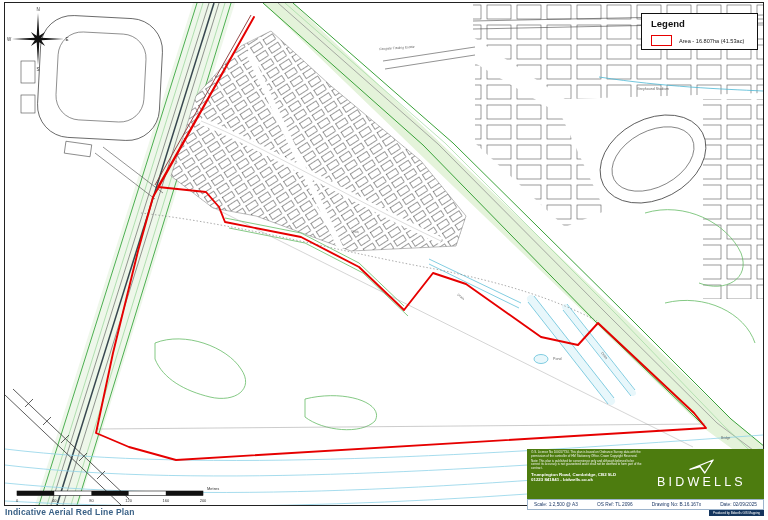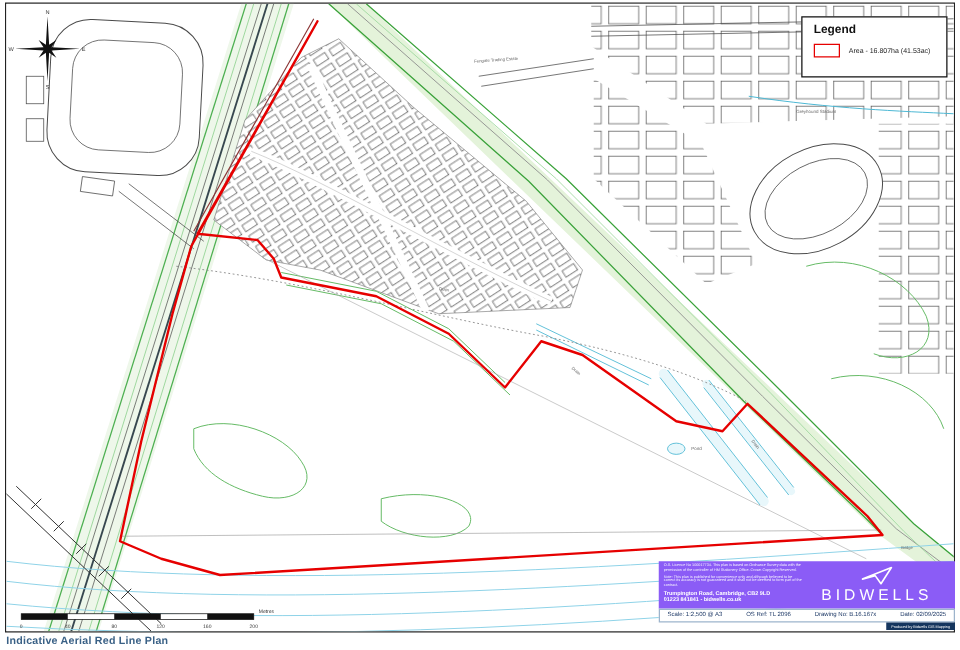--- a/index.html
+++ b/index.html
@@ -7,30 +7,30 @@
   #stage { position:relative; width:768px; height:520px; background:#fff; overflow:hidden; }
 
   #map-frame { position:absolute; left:4px; top:2px; width:760px; height:504px;
                border:1px solid #222; background:#fff; }
   #map-svg { position:absolute; left:0; top:0; }
 
   #page-title { position:absolute; left:5px; top:507px; font-size:8.5px; font-weight:bold;
                 color:#3a6186; letter-spacing:.2px;text-align:center; }
 
   
-  #legend { position:absolute; left:641px; top:13px; width:117px; height:49px;
+  #legend { position:absolute; left:641px; top:13px; width:117px; height:37px;
             background:#fff; border:1.3px solid #111; padding:4px 1px 0 9px; }
   #legend .legend-title { font-size:9.5px; font-weight:bold; color:#111; }
   #legend .legend-row { display:flex; align-items:center; margin-top:6px; }
   #legend .swatch { width:21px; height:11px; border:1.5px solid #e60000; background:#fff; flex:0 0 auto; }
   #legend .legend-label { font-size:5.6px; color:#222; margin-left:7px; }
 
   
   #info-box { position:absolute; left:527px; top:449px; width:237px; }
-  #info-main { display:flex; background:#8b5cf6; height:38px; padding:2px 4px 2px 4px; }
+  #info-main { display:flex; background:#4d7c0f; height:50px; padding:2px 4px 2px 4px; }
   #info-left { width:112px; color:#fff; }
   #info-left .lic { font-size:3px; line-height:3.6px; opacity:.92; margin-bottom:1.5px; }
   #info-left .addr { font-size:4.4px; line-height:5.2px; margin-top:1.5px; font-weight:bold; }
   #info-left .contact { font-size:4.4px; line-height:5.2px; font-weight:bold; }
   #info-logo { flex:1; display:flex; flex-direction:column; align-items:center; justify-content:center; }
   #info-logo .wordmark { color:#fff; font-size:12.5px; letter-spacing:3.2px; font-weight:normal; margin-top:1px; }
   #info-strip { display:flex; align-items:center; justify-content:space-between; background:#fff;
                 border:0.5px solid #9db4cc; height:11px; padding:0 6px; font-size:4.8px; color:#1f3a67; }
   #info-produced { display:flex; justify-content:flex-end; }
   #info-produced .tag { background:#14355e; color:#fff; font-size:3px; padding:1px 4px; height:6px; }

